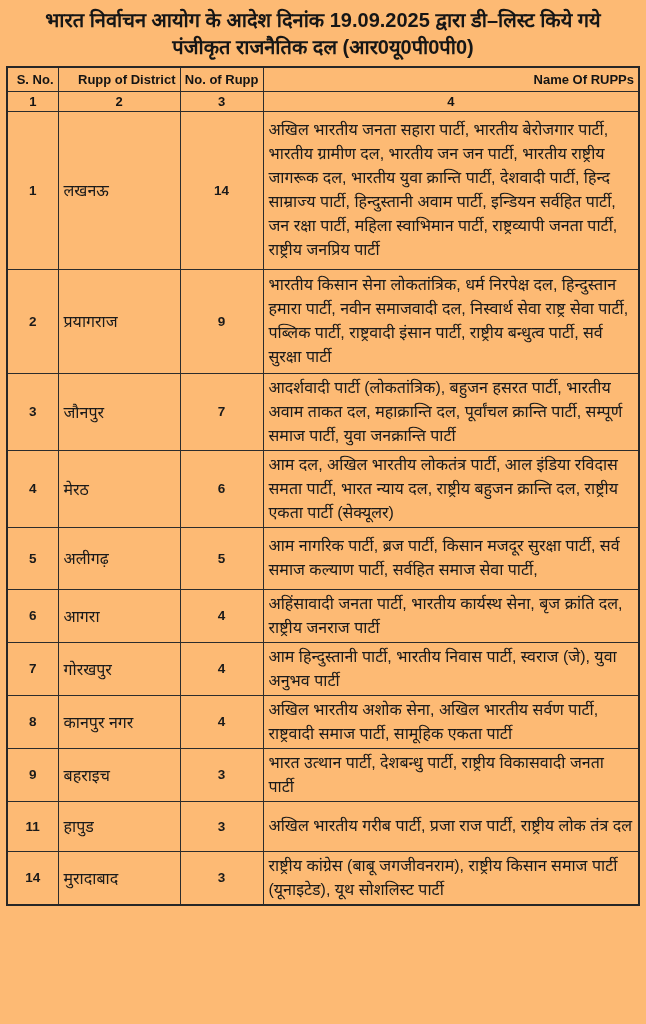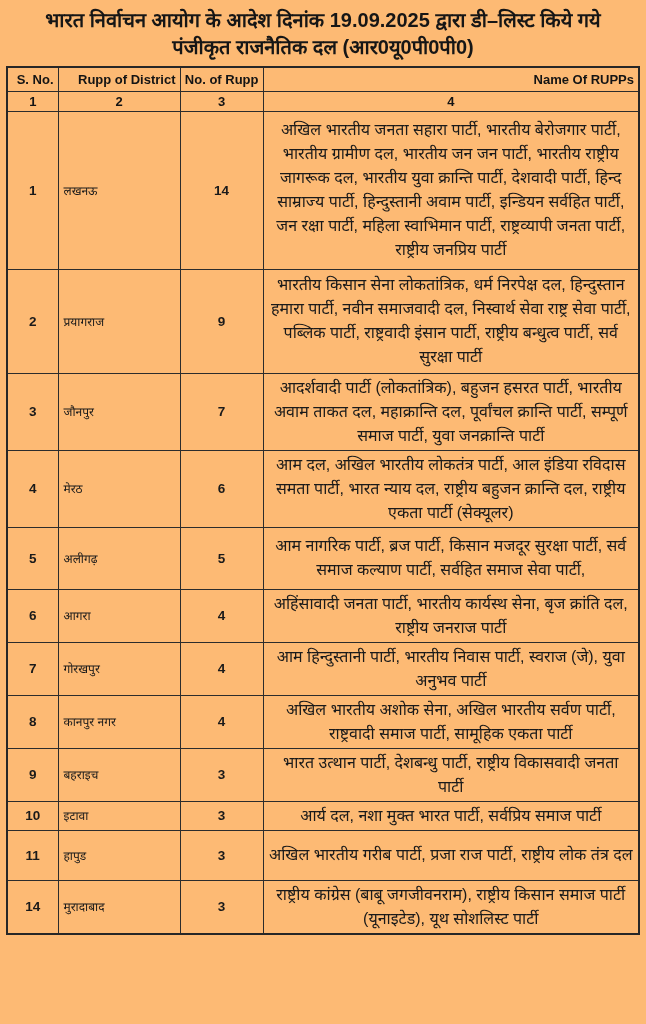--- a/index.html
+++ b/index.html
@@ -59,27 +59,27 @@
   td.sno-cell, td.count-cell {
     text-align: center;
     vertical-align: middle;
     font-size: 13.5px;
     font-weight: bold;
     color: #1a1a1a;
   }
   td.district-cell {
     text-align: left;
     vertical-align: middle;
-    font-size: 12px;
+    font-size: 16px;
     padding-left: 5px;
     color: #1a1a1a;
     white-space: nowrap;
   }
   td.rupps-cell {
-    text-align: center;
+    text-align: left;
     vertical-align: middle;
     font-size: 16px;
     line-height: 24px;
     padding: 2px 5px;
     color: #1a1a1a;
   }
 </style>
 </head>
 <body>
 
@@ -159,26 +159,20 @@
         <td class="district-cell">कानपुर नगर</td>
         <td class="count-cell">4</td>
         <td class="rupps-cell">अखिल भारतीय अशोक सेना, अखिल भारतीय सर्वण पार्टी, राष्ट्रवादी समाज पार्टी, सामूहिक एकता पार्टी</td>
       </tr>
       <tr style="height:50px">
         <td class="sno-cell">9</td>
         <td class="district-cell">बहराइच</td>
         <td class="count-cell">3</td>
         <td class="rupps-cell">भारत उत्थान पार्टी, देशबन्धु पार्टी, राष्ट्रीय विकासवादी जनता पार्टी</td>
       </tr>
-      <tr style="height:28px">
-        <td class="sno-cell">10</td>
-        <td class="district-cell">इटावा</td>
-        <td class="count-cell">3</td>
-        <td class="rupps-cell">आर्य दल, नशा मुक्त भारत पार्टी, सर्वप्रिय समाज पार्टी</td>
-      </tr>
       <tr style="height:50px">
         <td class="sno-cell">11</td>
         <td class="district-cell">हापुड</td>
         <td class="count-cell">3</td>
         <td class="rupps-cell">अखिल भारतीय गरीब पार्टी, प्रजा राज पार्टी, राष्ट्रीय लोक तंत्र दल</td>
       </tr>
       <tr style="height:50px">
         <td class="sno-cell">14</td>
         <td class="district-cell">मुरादाबाद</td>
         <td class="count-cell">3</td>

